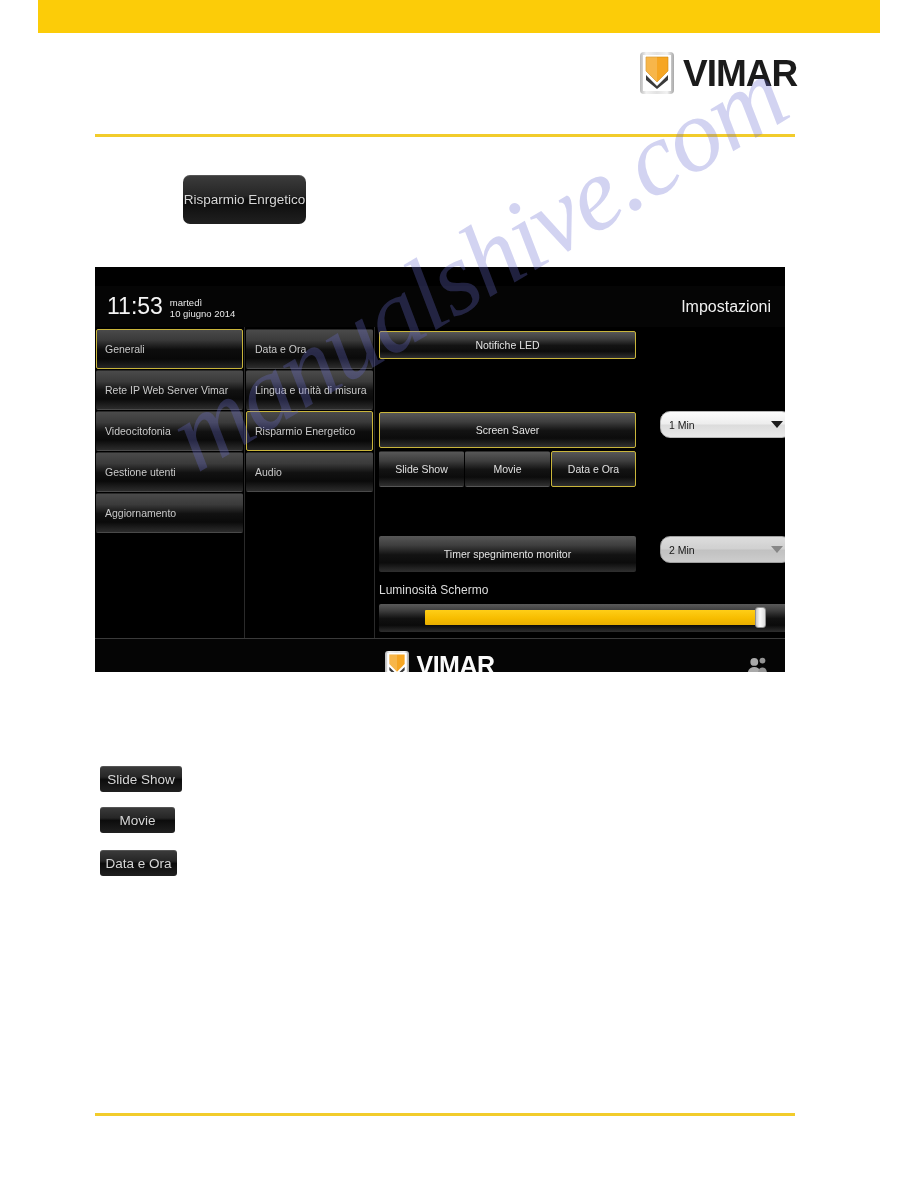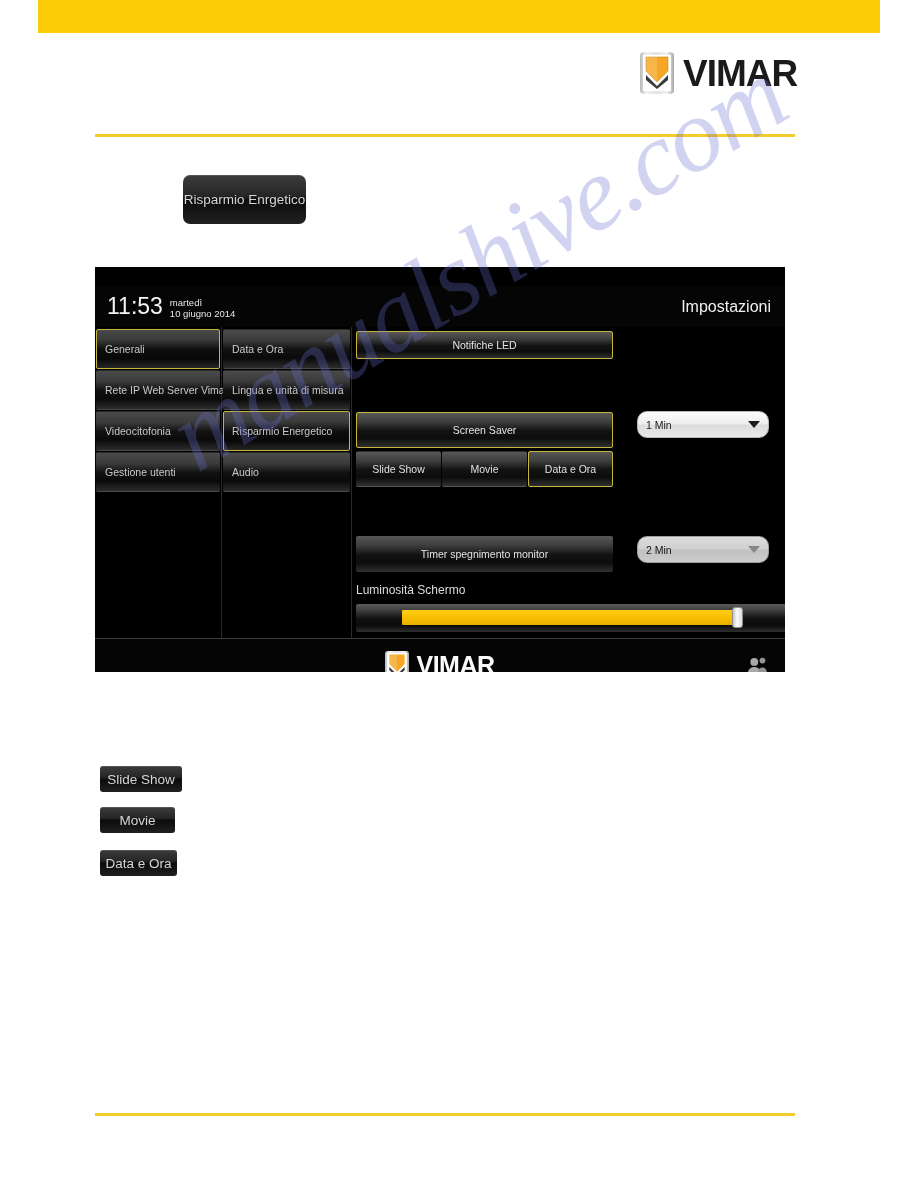--- a/index.html
+++ b/index.html
@@ -116,21 +116,21 @@
 
   .dev-body {
     position: relative;
     display: flex;
     height: 311px;
     background: #000;
   }
 
   
   .menu-col {
-    width: 127px;
+    width: 150px;
     box-sizing: border-box;
     background: #000;
     border-right: 1px solid #2a2a2a;
     padding: 2px 0 0 0;
   }
   .menu-col.col2 { width: 130px; }
   .menu-item {
     position: relative;
     height: 40px;
     margin: 0 1px 1px 1px;
@@ -351,20 +351,23 @@
         <span>Generali</span>
       </div>
       <div class="menu-item">
         <span>Rete IP Web Server Vimar</span>
       </div>
       <div class="menu-item">
         <span>Videocitofonia</span>
       </div>
       <div class="menu-item">
         <span>Gestione utenti</span>
+      </div>
+      <div class="menu-item">
+        <span>Aggiornamento</span>
       </div>
     </div>
 
     <div class="menu-col col2">
       <div class="menu-item">
         <span>Data e Ora</span>
       </div>
       <div class="menu-item">
         <span>Lingua e unità di misura</span>
       </div>

